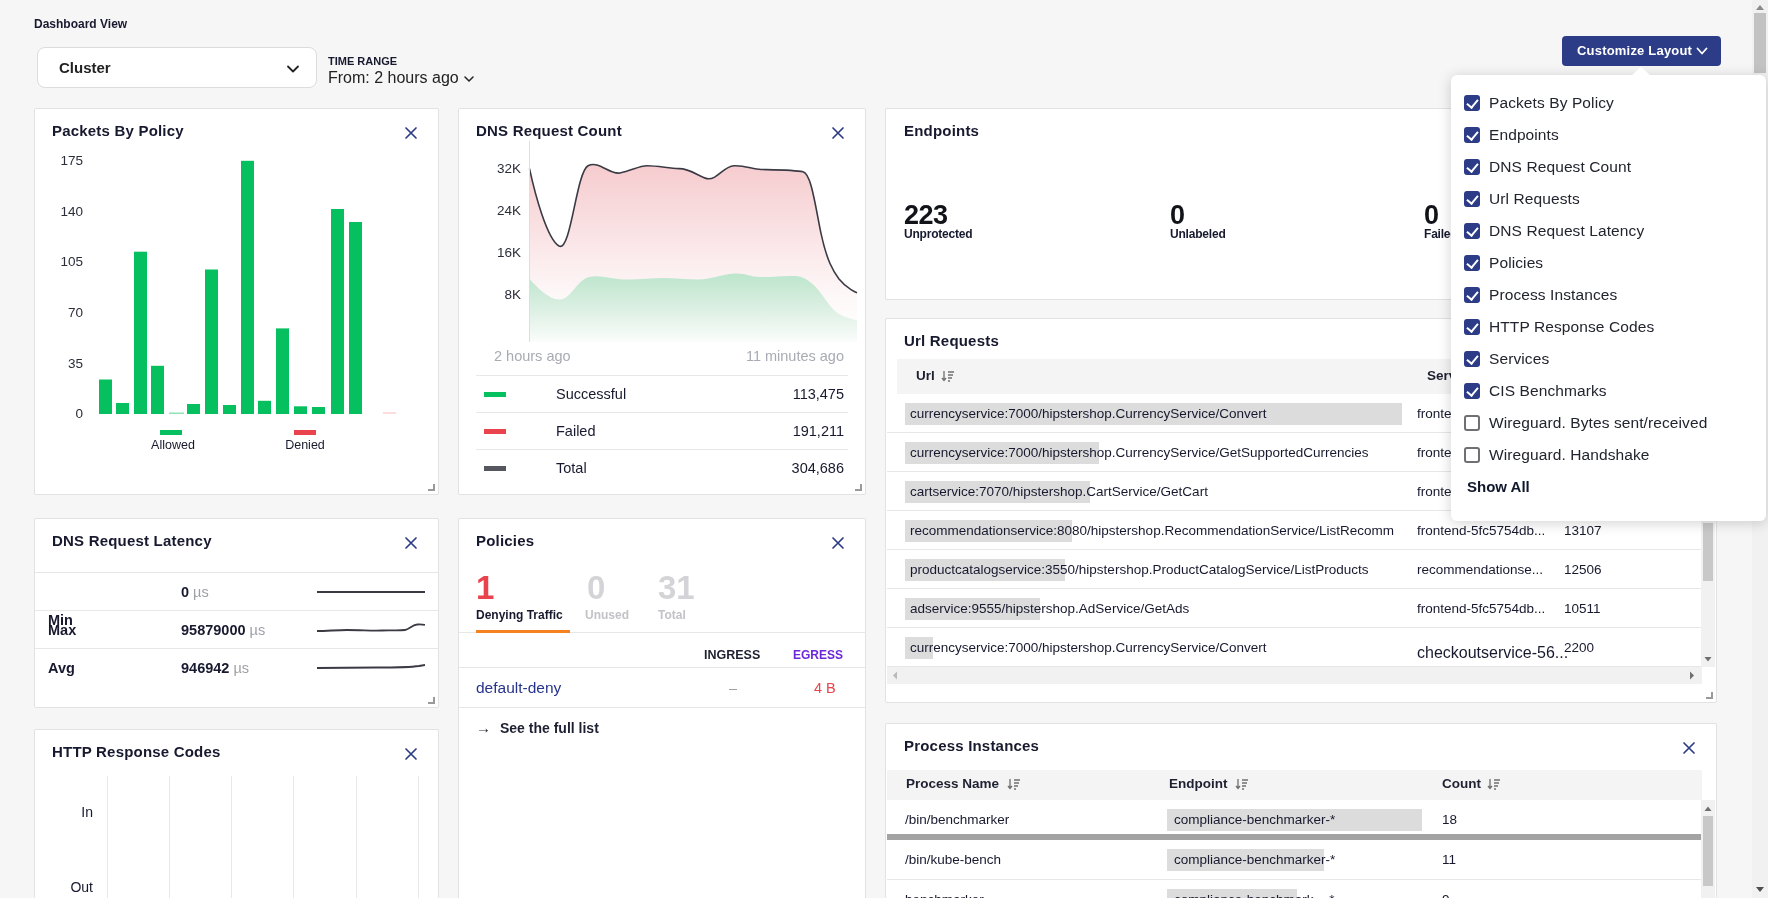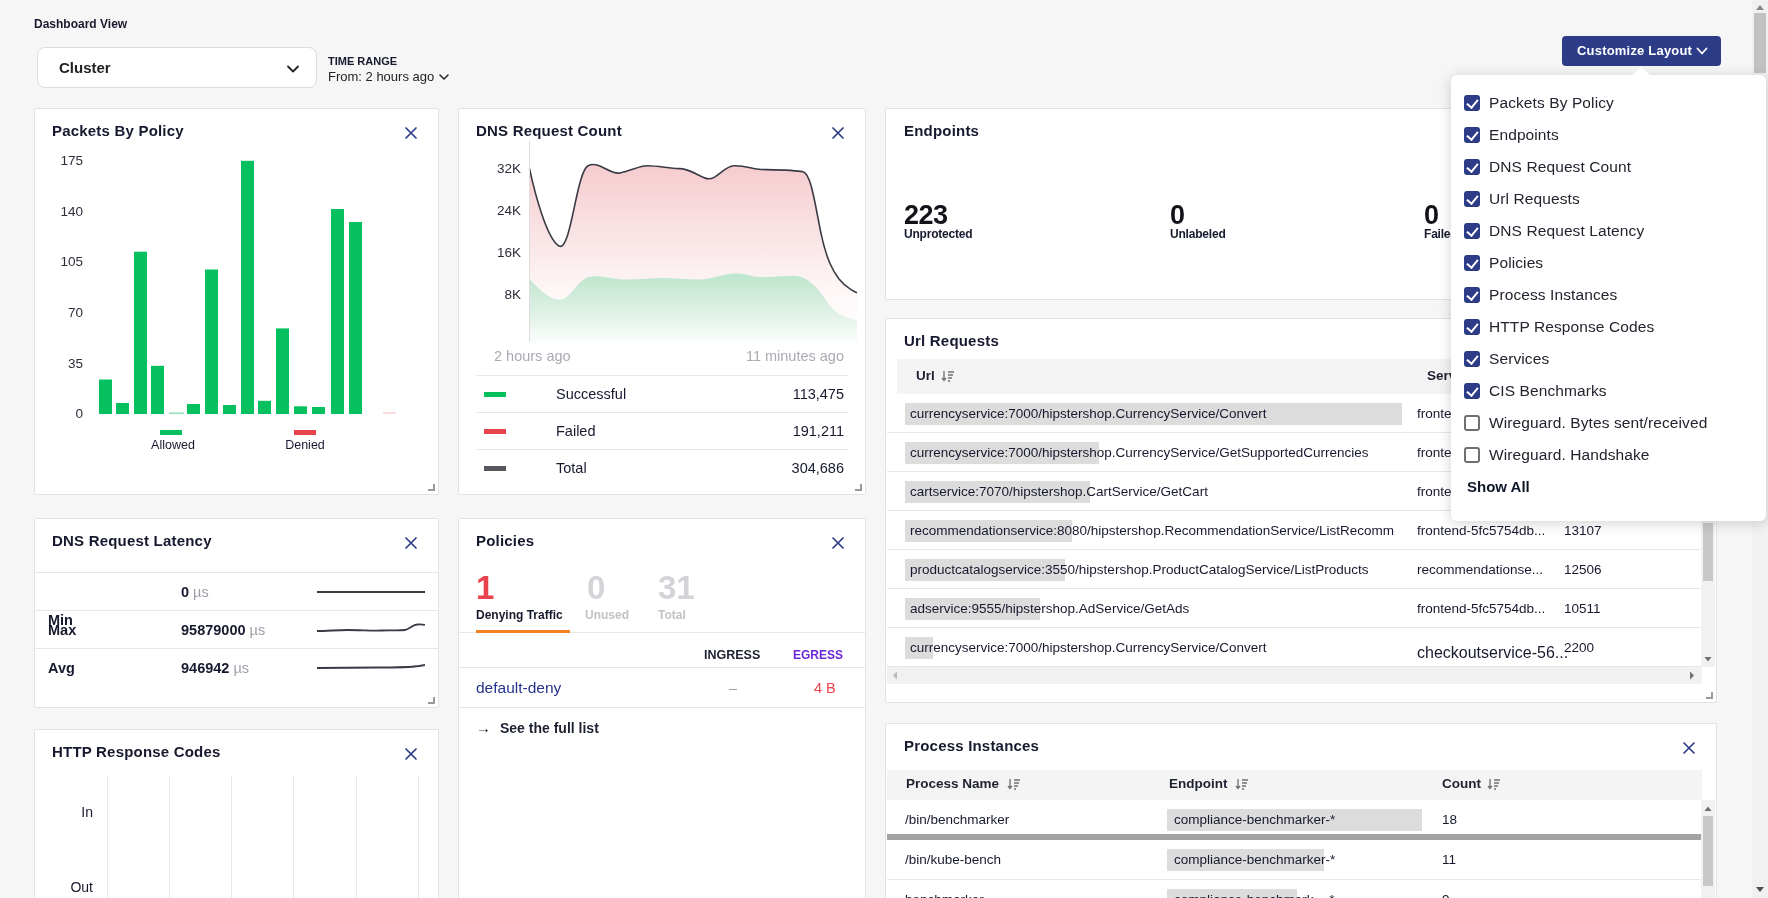--- a/index.html
+++ b/index.html
@@ -22,21 +22,21 @@
 <body>
 
 <div style="position:absolute; left:34px; top:17px; font-size:12px; font-weight:bold;">Dashboard View</div>
 <div style="position:absolute; left:37px; top:47px; width:280px; height:41px; background:#fff; border:1px solid #dcdcdc; border-radius:8px;">
   <div style="position:absolute; left:21px; top:11px; font-size:15px; font-weight:bold; color:#222;">Cluster</div>
   <svg style="position:absolute; right:16px; top:14px;" width="14" height="14" viewBox="0 0 14 14">
       <path d="M2 4.5 L7 9.5 L12 4.5" stroke="#222" stroke-width="1.8" fill="none" stroke-linecap="round" stroke-linejoin="round"></path>
     </svg>
 </div>
 <div style="position:absolute; left:328px; top:55px; font-size:11px; font-weight:bold; color:#17192e;">TIME RANGE</div>
-<div style="position:absolute; left:328px; top:69px; font-size:13px; color:#222;text-align:center;">From: 2 hours ago <svg width="10" height="8" viewBox="0 0 10 8" style="margin-left:1px;">
+<div style="position:absolute; left:328px; top:69px; font-size:16px; color:#222;text-align:center;">From: 2 hours ago <svg width="10" height="8" viewBox="0 0 10 8" style="margin-left:1px;">
       <path d="M1 2 L5 6 L9 2" stroke="#222" stroke-width="1.5" fill="none" stroke-linecap="round"></path>
     </svg></div>
 
 <div style="position:absolute; left:1562px; top:36px; width:159px; height:30px; background:#2d3c87; border-radius:4px; color:#fff; font-size:13px; font-weight:bold; line-height:30px;">
     <span style="position:absolute; left:15px; letter-spacing:0.2px;">Customize Layout</span>
 <svg style="position:absolute; right:13px; top:11px;" width="12" height="9" viewBox="0 0 12 9">
       <path d="M1.5 1.5 L6 6.5 L10.5 1.5" stroke="#fff" stroke-width="1.8" fill="none" stroke-linecap="round" stroke-linejoin="round"></path>
     </svg>
 </div>
 

